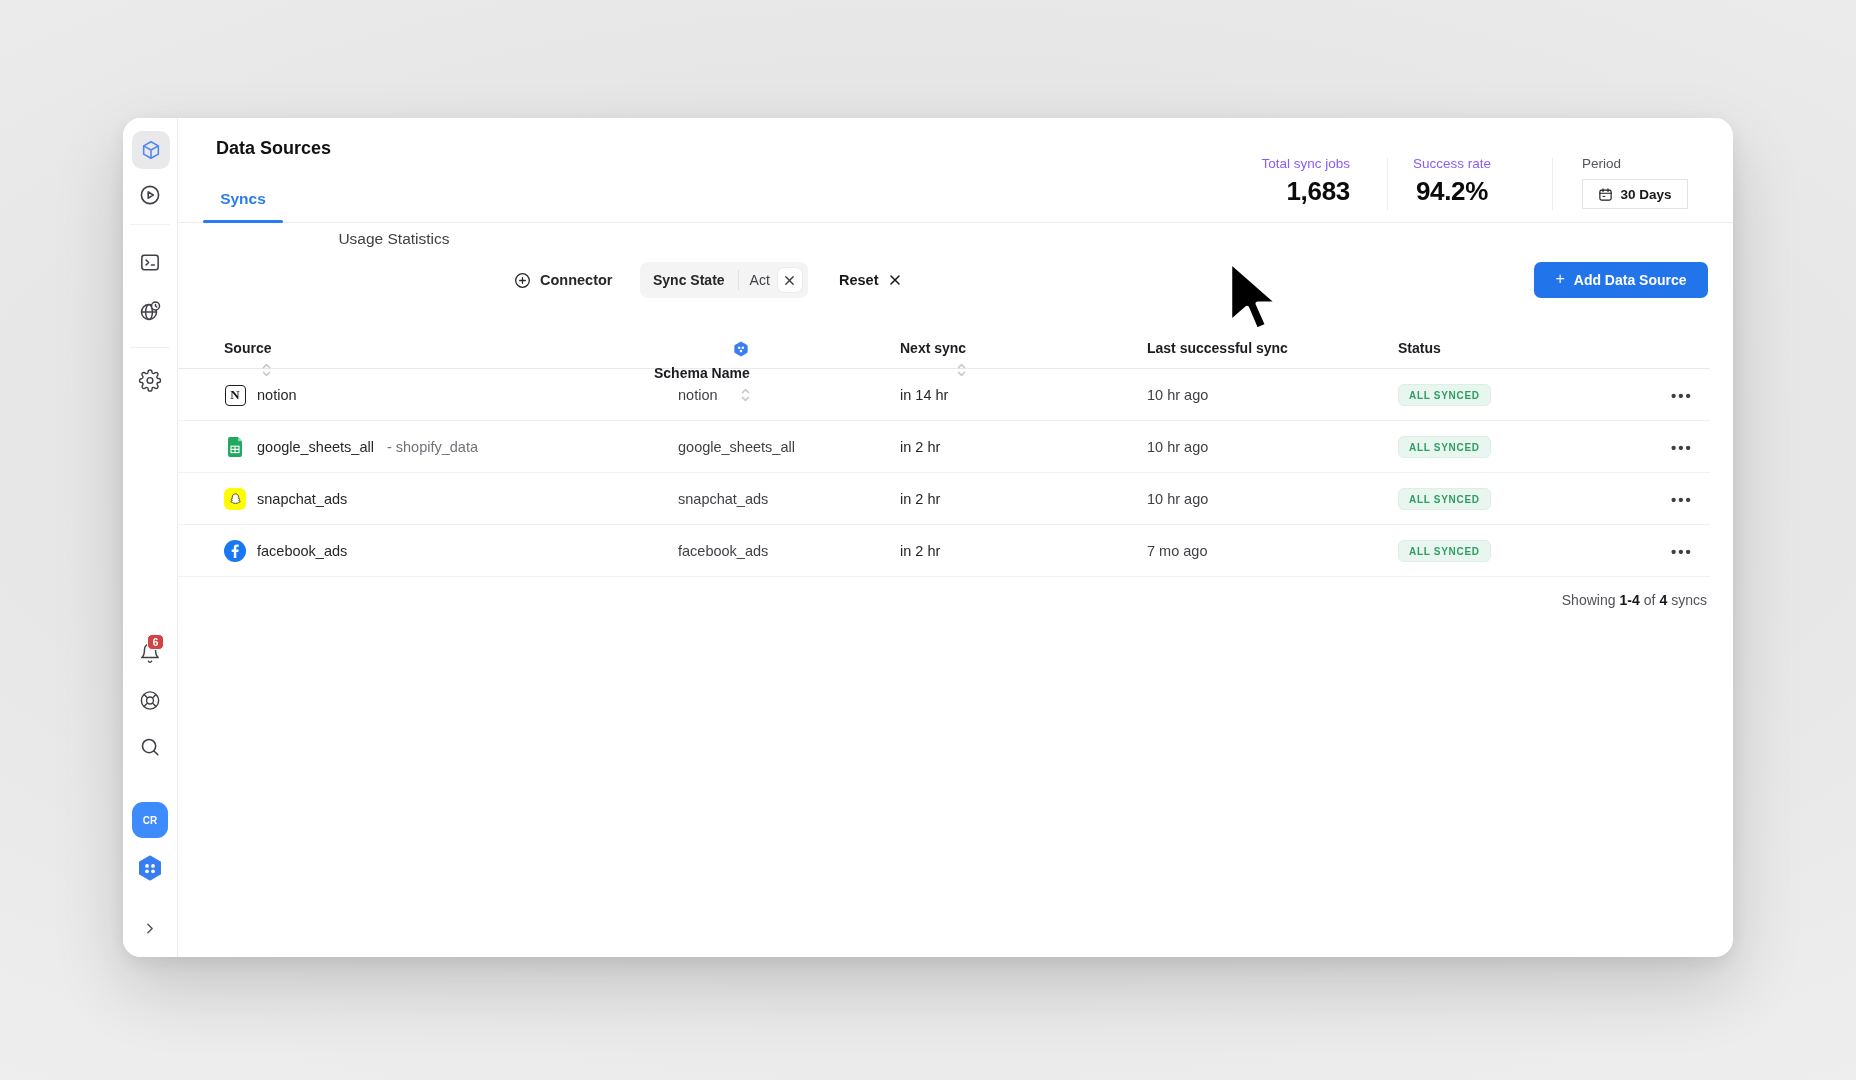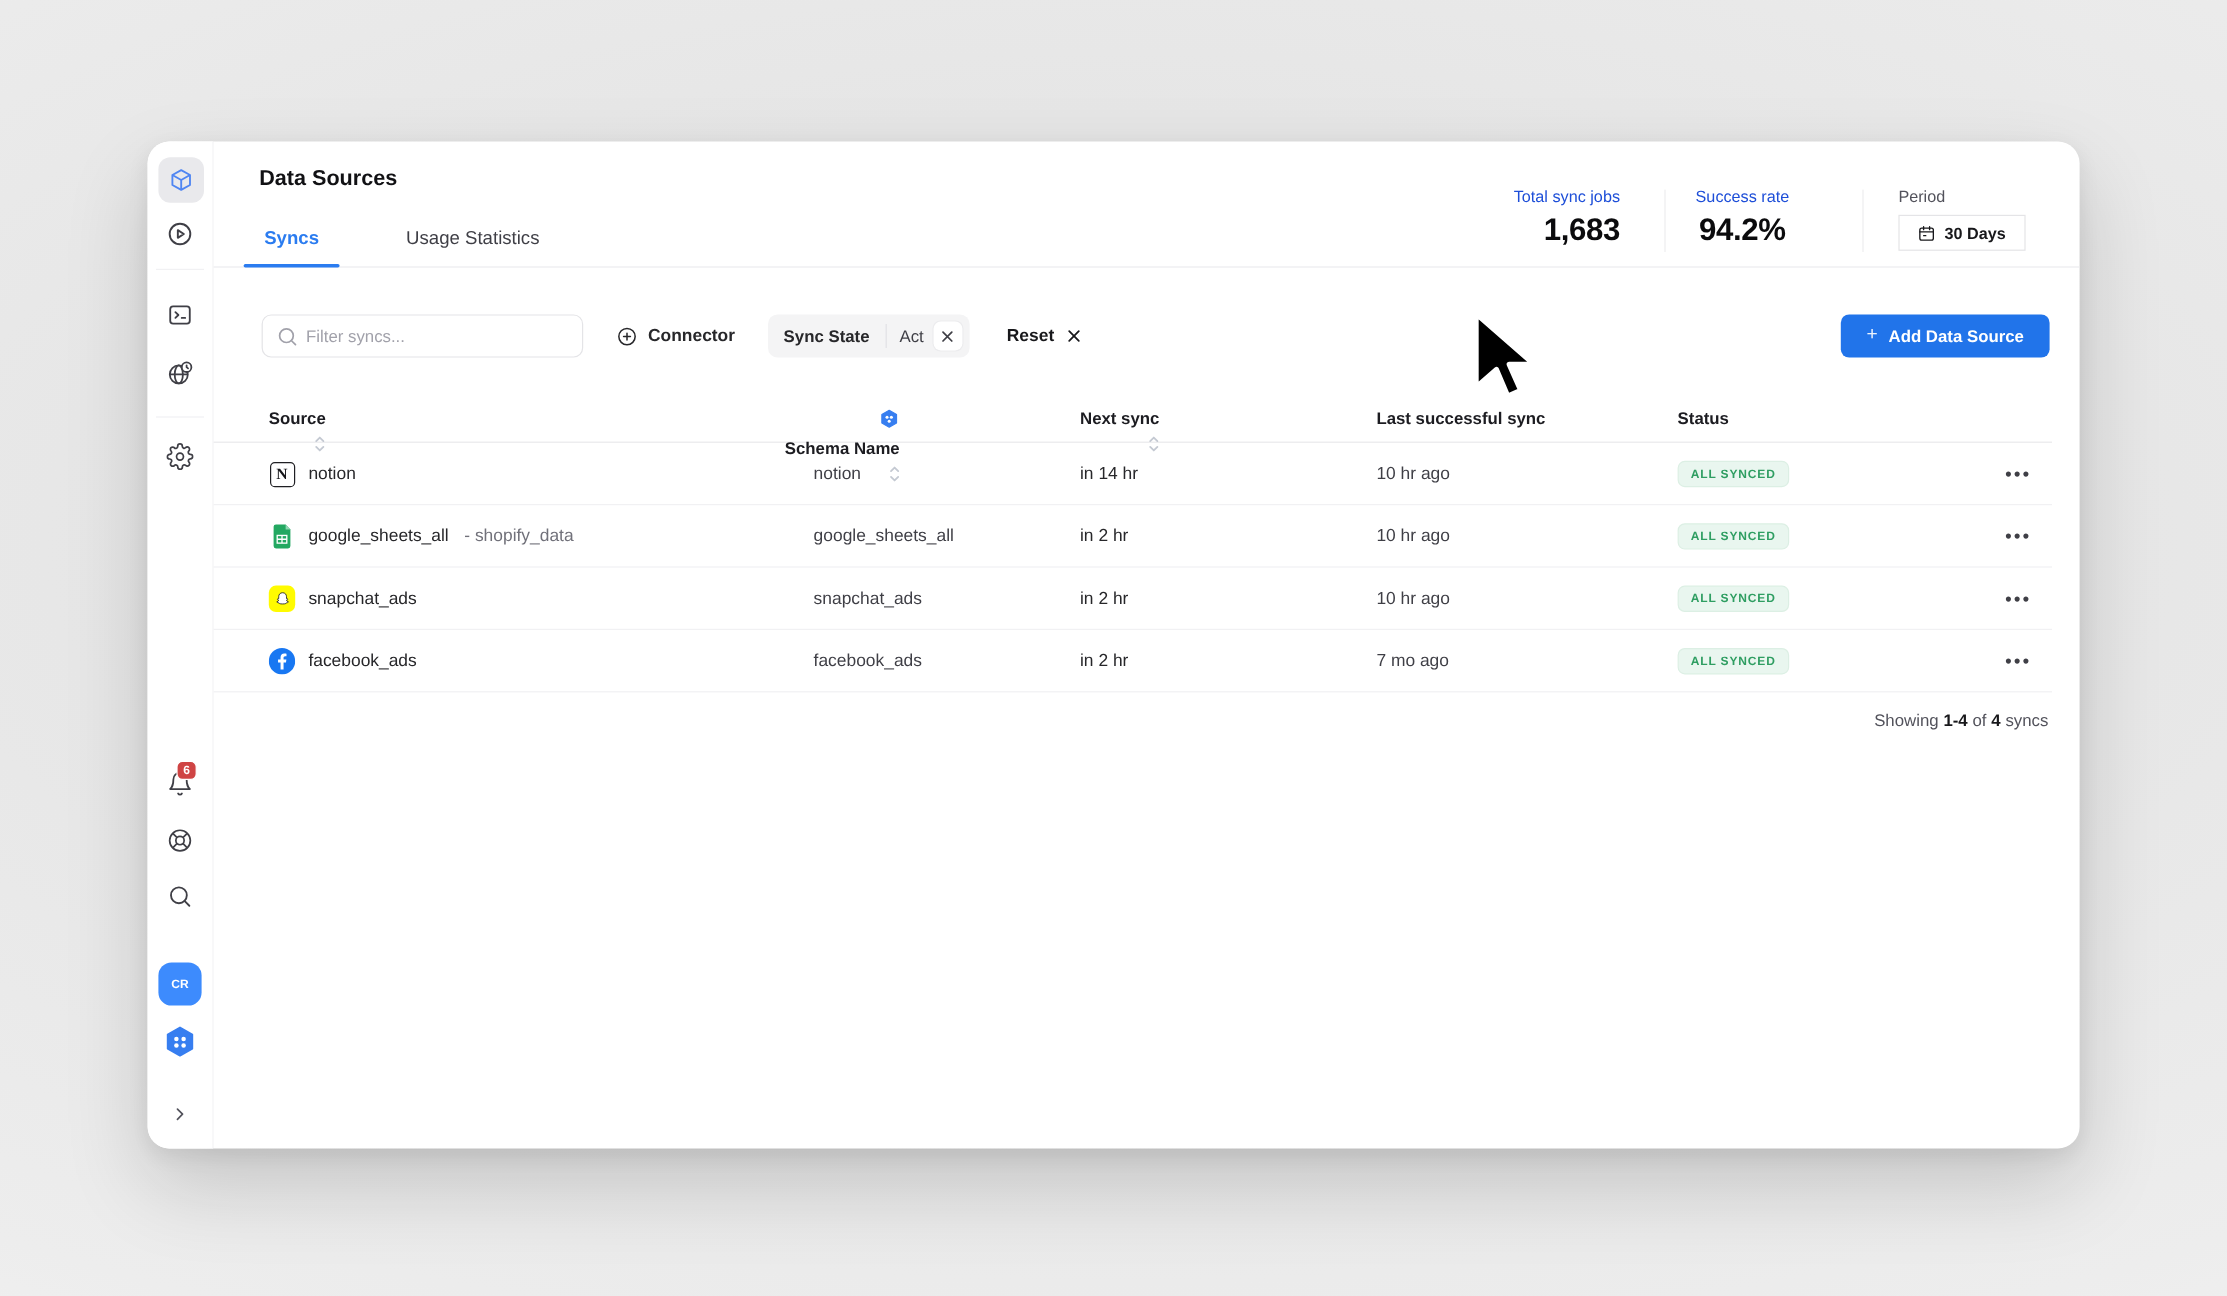--- a/index.html
+++ b/index.html
@@ -30,25 +30,25 @@
   .avatar {
     width:36px; height:36px; border-radius:11px; background:#3d8bfd;
     color:#fff; font-size:10px; font-weight:700; display:flex; align-items:center; justify-content:center;
   }
   
   .content { position:absolute; left:55px; top:0; right:0; bottom:0; }
   .page-title { position:absolute; left:38px; top:20px; font-size:18px; font-weight:600; color:#111114; }
   .tabbar-line { position:absolute; left:0; right:0; top:104px; height:1px; background:#ececee; }
   .tab { position:absolute; top:72px; height:33px; display:flex; align-items:flex-start; justify-content:center; font-size:15.5px; cursor:default; }
   .tab-syncs { left:25px; width:80px; color:#2b7cf0; font-weight:600; }
-  .tab-usage { left:133px; width:166px; color:#3f3f46; font-weight:400; }
+  .tab-usage { left:133px; width:166px; color:#3f3f46; font-weight:400;margin-top:40px; }
   .tab-underline { position:absolute; left:25px; top:102px; width:80px; height:3px; background:#2b7cf0; border-radius:2px; z-index:2; }
   
   .stat { position:absolute; text-align:right; }
-  .stat .lbl { font-size:13.5px; color:#1d4ed8; }
+  .stat .lbl { font-size:13.5px; color:#8b5cf6; }
   .stat .val { font-size:26px; font-weight:700; color:#0b0b0d; letter-spacing:-.3px; margin-top:5px; }
   .stat-divider { position:absolute; top:40px; height:52px; width:1px; background:#ededef; }
   .period-wrap { position:absolute; left:1404px; top:38px; }
   .period-wrap .lbl { font-size:13.5px; color:#52525b; }
   .period-btn {
     margin-top:8px; width:106px; height:30px; border:1px solid #e4e4e7; border-radius:0;
     display:flex; align-items:center; justify-content:center; gap:7px;
     font-size:13.5px; font-weight:600; color:#18181b; background:#fff;
   }
   
@@ -253,29 +253,20 @@
               <rect x="3" y="5" width="18" height="16" rx="2.5"></rect>
               <path d="M8 3v4M16 3v4M3 10h18"></path>
               <path d="M8 15h3" stroke-width="1.6"></path>
             </svg>
         </span>
         <span>30 Days</span>
       </div>
     </div>
 
     <div class="toolbar">
-      <div class="search-box">
-        <span class="search-glyph">
-          <svg width="19" height="19" viewBox="0 0 24 24" fill="none" stroke="#a1a1aa" stroke-width="1.8" stroke-linecap="round">
-              <circle cx="11" cy="11" r="7.2"></circle>
-              <path d="M20.5 20.5l-4.4-4.4"></path>
-            </svg>
-        </span>
-        <input type="text" placeholder="Filter syncs..." style="">
-      </div>
       <button class="connector-btn">
         <span>
           <svg width="19" height="19" viewBox="0 0 24 24" fill="none" stroke="#27272a" stroke-width="1.6" stroke-linecap="round">
               <circle cx="12" cy="12" r="8.6"></circle>
               <path d="M12 8.4v7.2M8.4 12h7.2"></path>
             </svg>
         </span>
         <span>Connector</span>
       </button>
       <div class="syncstate-group">

